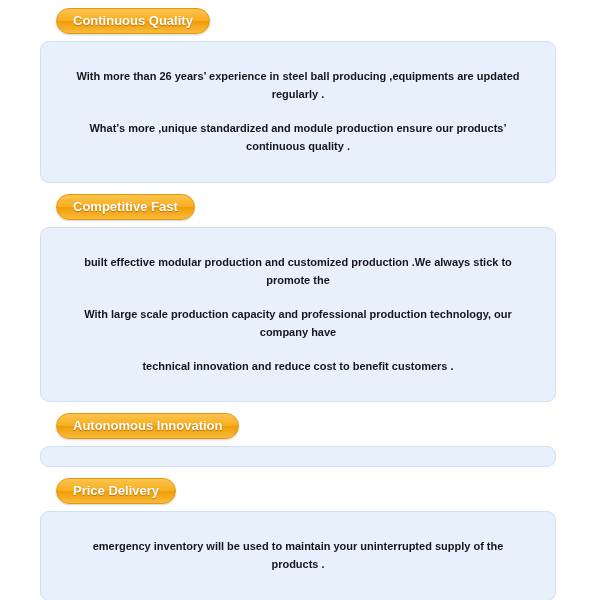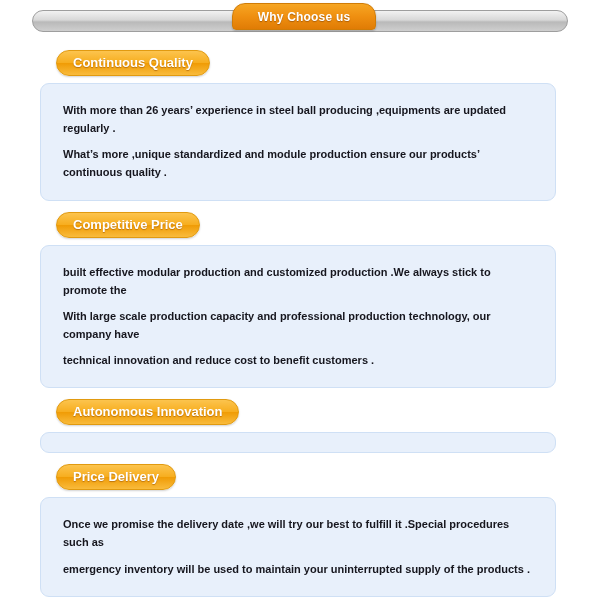--- a/index.html
+++ b/index.html
@@ -87,66 +87,60 @@
   .card {
     margin-top: 7px;
     background: #e8f0fb;
     border: 1px solid #cfe0f5;
     border-radius: 9px;
     box-sizing: border-box;
     padding: 9px 14px 10px 14px;
     width: 516px;
   }
   .card p {
-    margin: 8px;
+    margin: 16px;
     color: #16161e;
     font-size: 11px;
     line-height: 1.65;
     font-weight: bold;
+    text-align: center;
   }
 </style>
 </head>
 <body>
 
 <div class="page">
 
-  <div class="banner">
-    <div class="banner-bar"></div>
-    <div class="banner-tab">
-      <span>Why Choose us</span>
-    </div>
-  </div>
 
   <div class="content">
 
     <div class="section">
       <div class="pill">Continuous Quality</div>
       <div class="card">
         <p>With more than 26 years’ experience in steel ball producing ,equipments are updated regularly .</p>
         <p>What’s more ,unique standardized and module production ensure our products’ continuous quality .</p>
       </div>
     </div>
 
     <div class="section">
-      <div class="pill">Competitive Price</div>
+      <div class="pill">Competitive Fast</div>
       <div class="card">
         <p>built effective modular production and customized  production .We always stick to promote the</p>
         <p>With large scale production capacity and professional production technology, our company have</p>
         <p>technical innovation  and reduce cost to benefit customers .</p>
       </div>
     </div>
 
     <div class="section">
       <div class="pill">Autonomous Innovation</div>
       <div class="card">
       </div>
     </div>
 
     <div class="section">
       <div class="pill">Price Delivery</div>
       <div class="card">
-        <p>Once we promise the delivery date ,we will try our best to fulfill it .Special procedures such as</p>
         <p>emergency inventory will be used to maintain your uninterrupted supply of the products .</p>
       </div>
     </div>
 
   </div>
 </div>
 
 </body></html>

